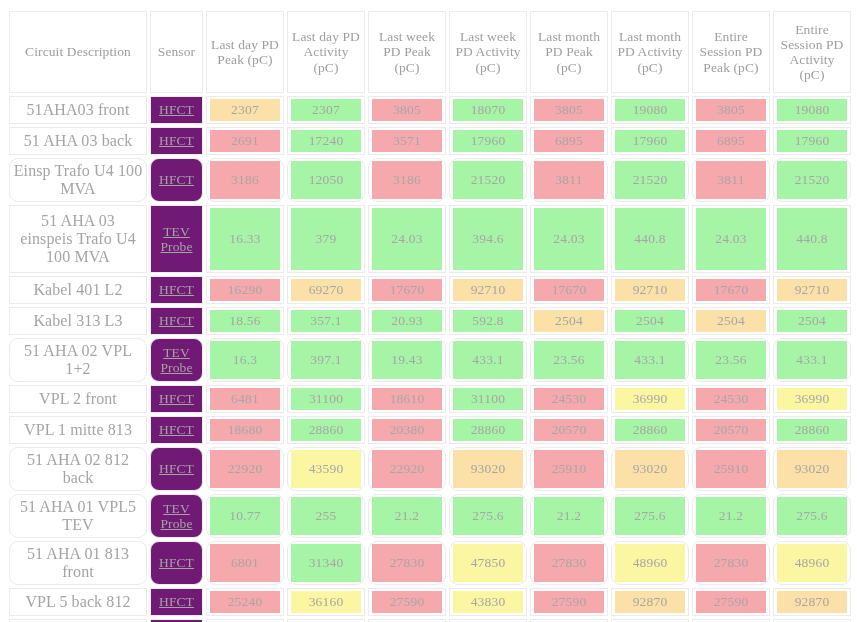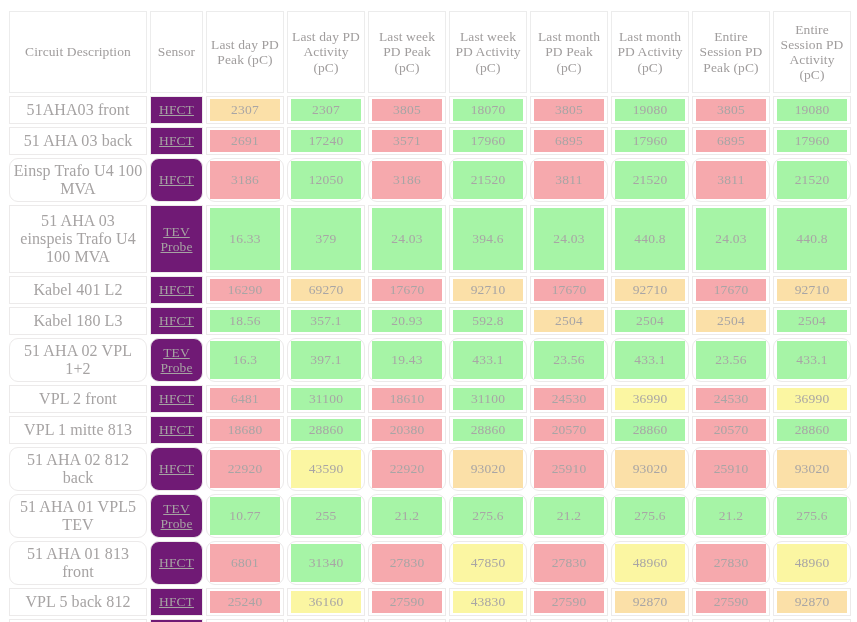--- a/index.html
+++ b/index.html
@@ -256,21 +256,21 @@
             <div class="chip c-orange">92710</div>
           </td>
           <td class="v">
             <div class="chip c-red">17670</div>
           </td>
           <td class="v">
             <div class="chip c-orange">92710</div>
           </td>
         </tr>
         <tr class="r-6">
-          <td class="label-cell">Kabel 180 L3</td>
+          <td class="label-cell">Kabel 313 L3</td>
           <td class="sensor-cell">HFCT</td>
           <td class="v">
             <div class="chip c-green">18.56</div>
           </td>
           <td class="v">
             <div class="chip c-green">357.1</div>
           </td>
           <td class="v">
             <div class="chip c-green">20.93</div>
           </td>

